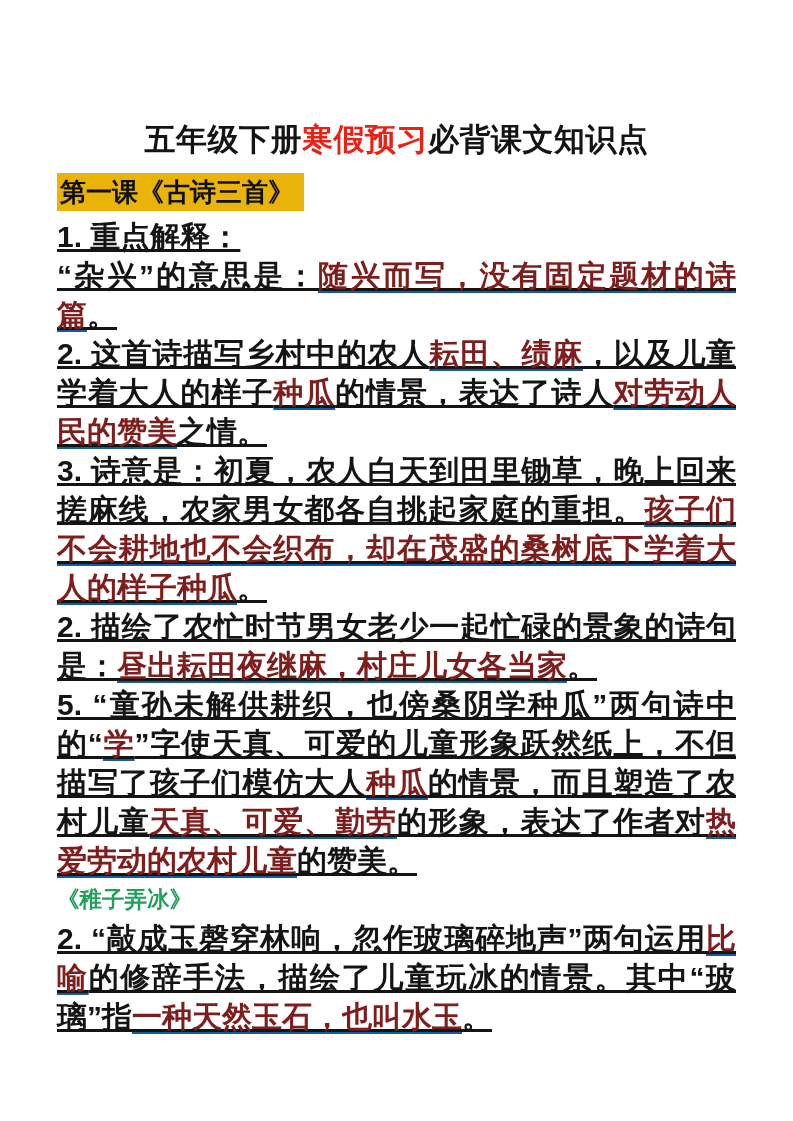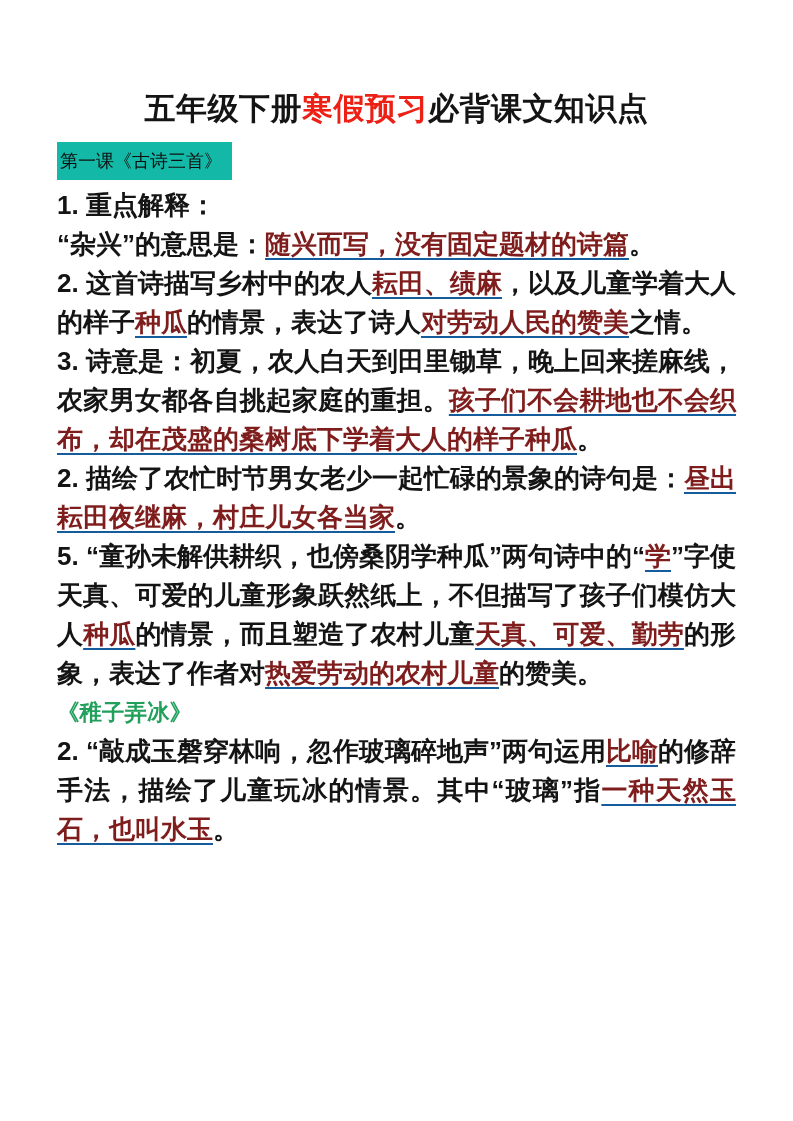--- a/index.html
+++ b/index.html
@@ -5,59 +5,60 @@
   html, body { margin: 0; padding: 0; background: #ffffff; }
   .page {
     position: relative;
     width: 793px;
     height: 1121px;
     background: #ffffff;
     overflow: hidden;
     font-family: "Liberation Sans", sans-serif;
     margin: 0 auto;
   }
-  .content { padding: 88px 57px 0 57px; }
+  .content { padding: 88px 57px 0 57px; margin-top: 31px; }
 
   .doc-title {
     margin: 0 0 12px 0;
     text-align: center;
     font-size: 31px;
     font-weight: 900;
     color: #141414;
     line-height: 42px;
     letter-spacing: 0.5px;
   }
   .doc-title .red { color: #ed2016; }
 
   .lesson-heading { margin: 8px 0 6px 0; }
   .lesson-heading .hl {
     display: inline-block;
-    background: #14b8a6;
+    background: #eab308;
     color: #0e0e0e;
-    font-size: 18px;
-    font-weight: 400;
+    font-size: 26px;
+    font-weight: 700;
     line-height: 26px;
     padding: 6px 10px 6px 3px;
   }
 
   .poem-title {
     margin: 0;
     color: #21a05c;
     font-size: 22.5px;
     font-weight: 800;
     line-height: 39px;
   }
 
   p.body {
     margin: 0;
-    font-size: 26px;
+    font-size: 30px;
     line-height: 39px;
     font-weight: 700;
     color: #141414;
     text-align: justify;
+    text-decoration: underline;
   }
   .ans {
     color: #7f1d1d;
     text-decoration: underline;
     text-decoration-thickness: 2px;
     text-decoration-color: #155c9c;
     text-underline-offset: 5px;
     text-decoration-skip-ink: none;
   }
 </style>

